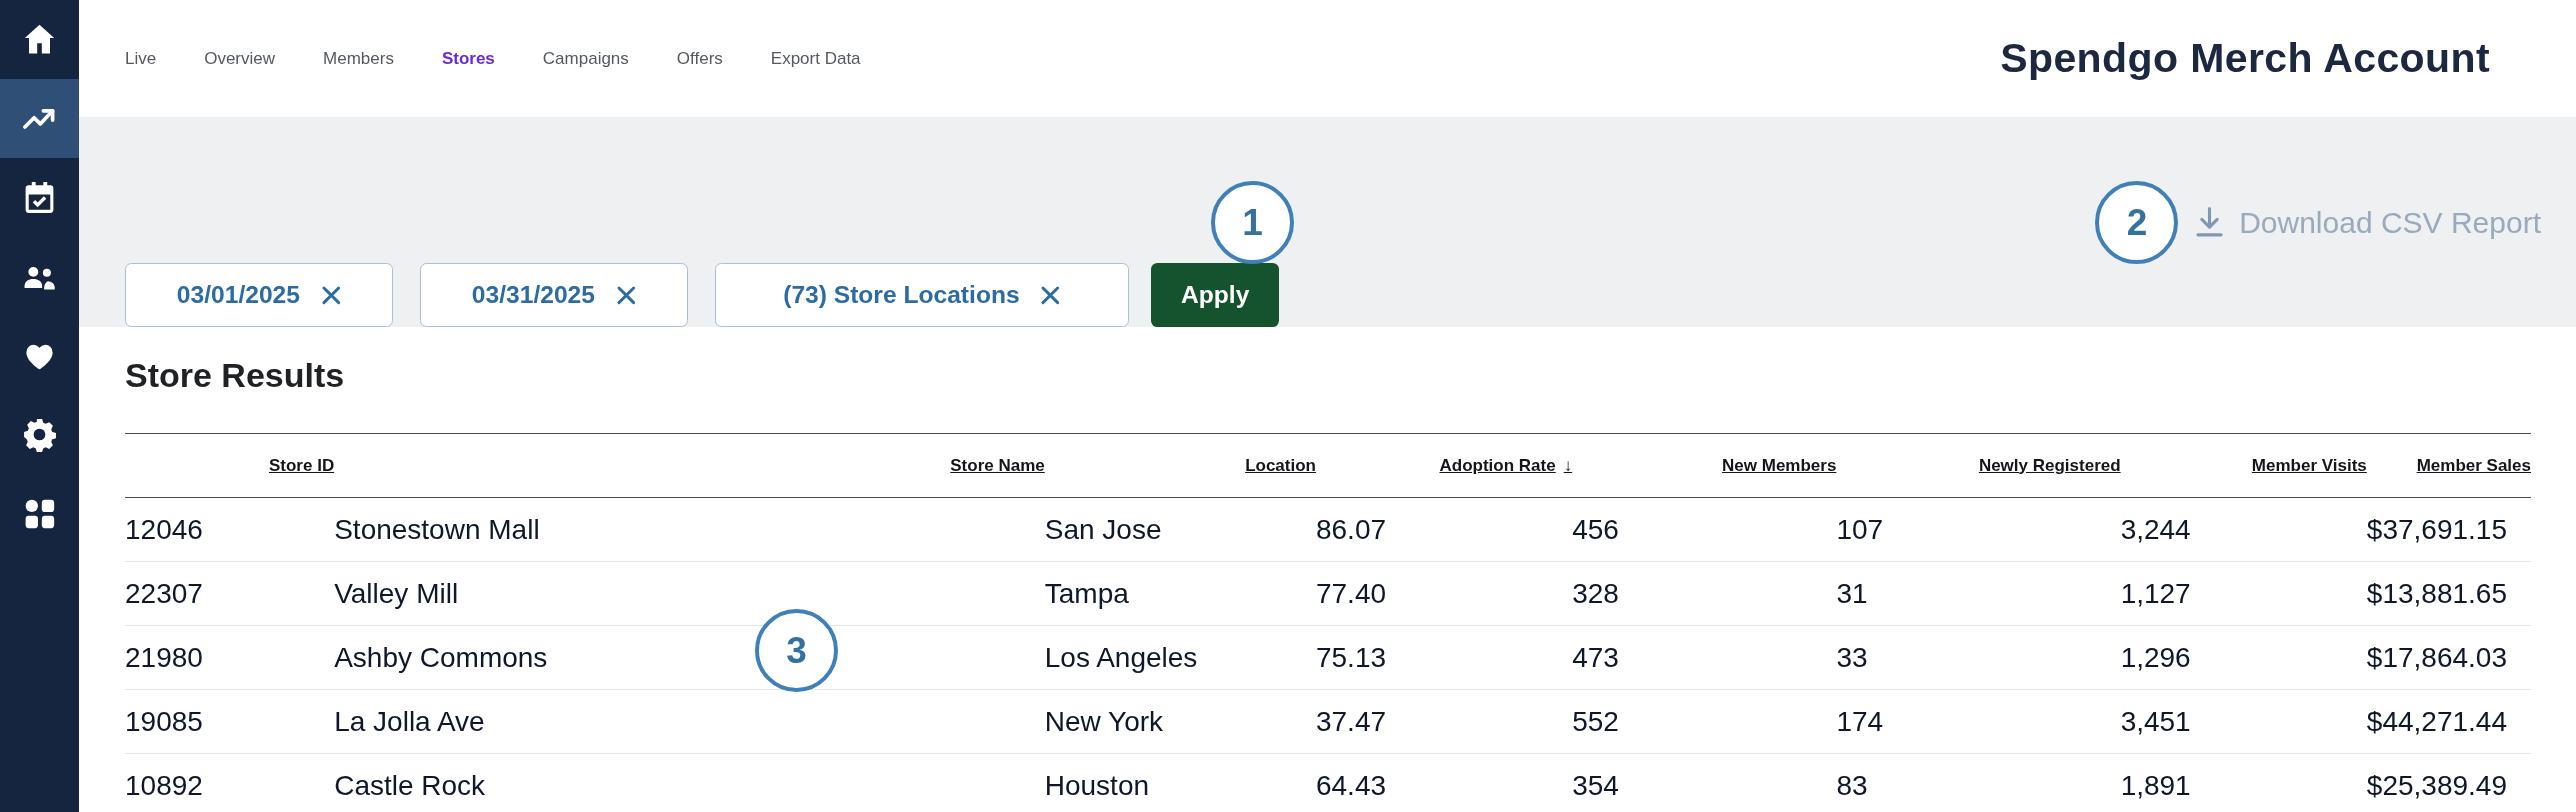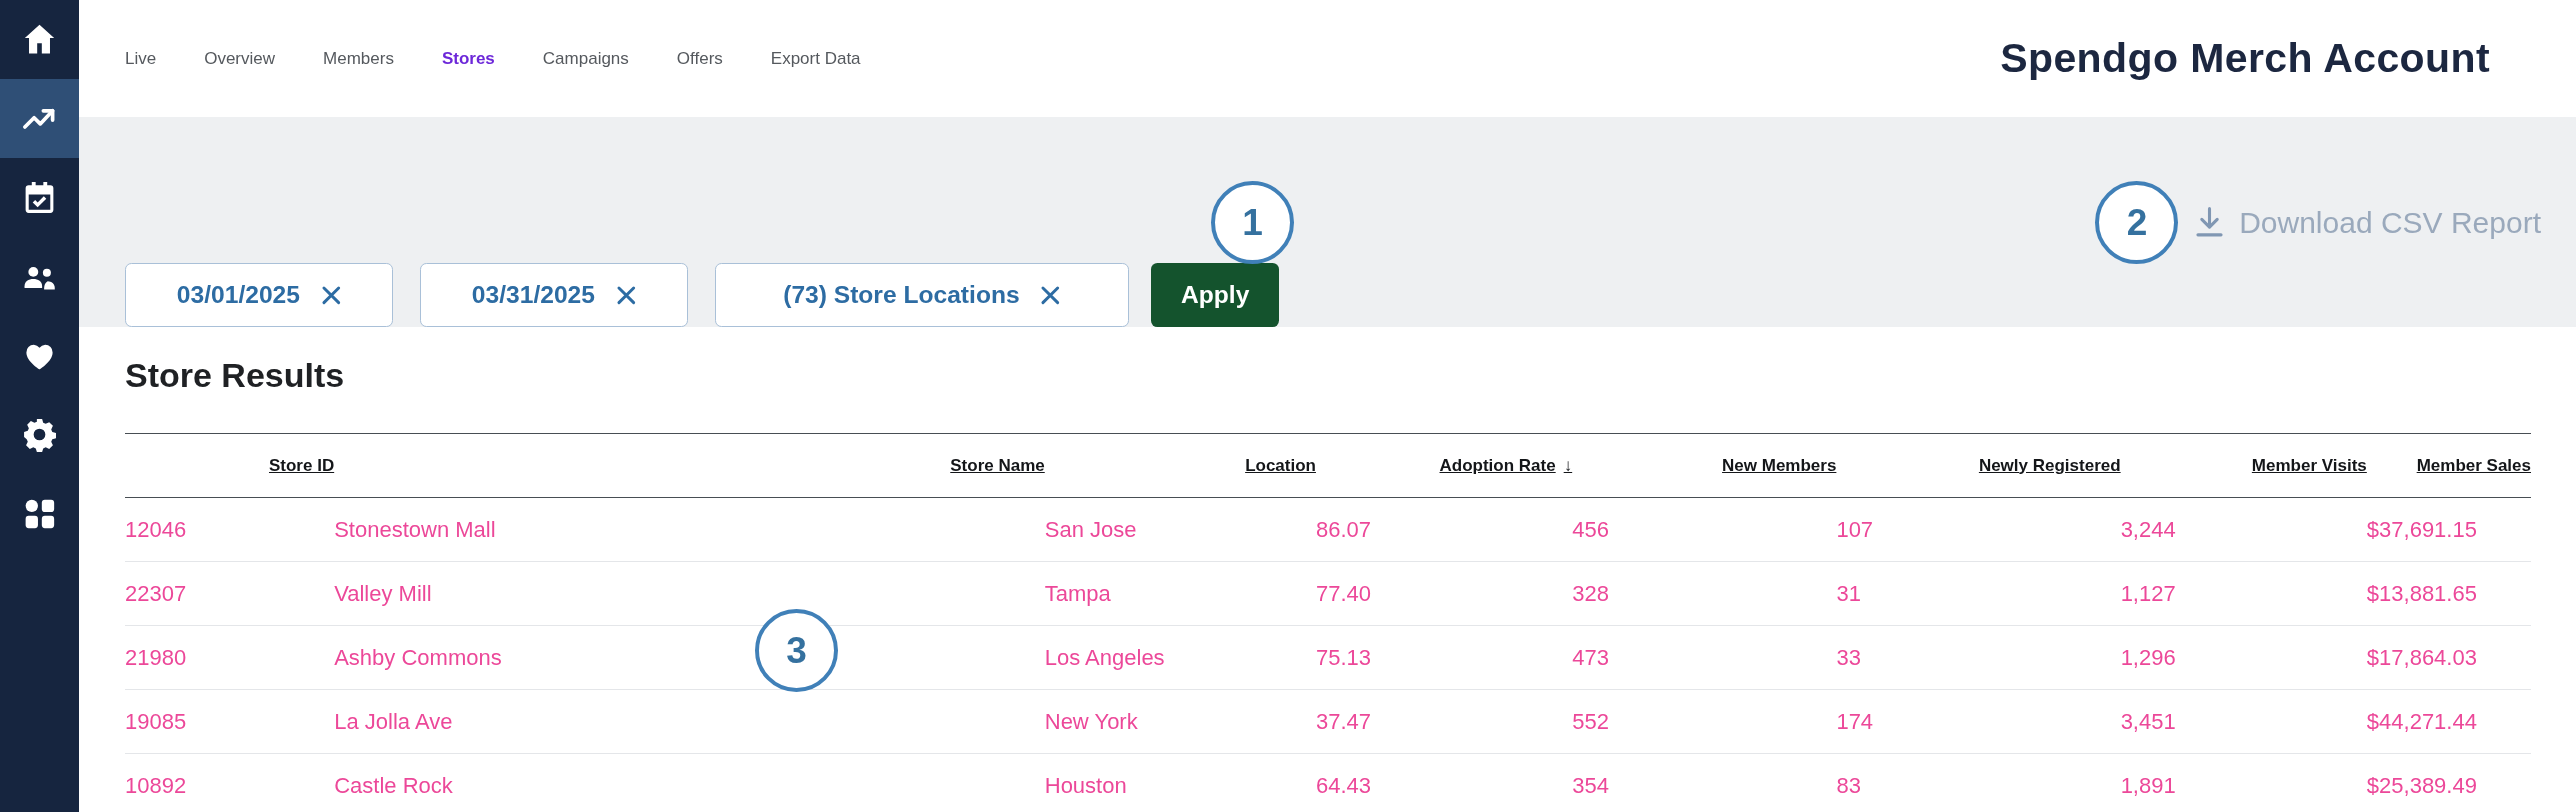--- a/index.html
+++ b/index.html
@@ -41,21 +41,21 @@
   .download-link{display:flex;align-items:center;gap:11px;cursor:pointer;}
   .download-link svg{width:37px;height:37px;display:block;}
   .download-label{font-size:30px;color:#9aa9bc;}
 
   
   .main{flex:1;background:#fff;padding:29px 45px 0 46px;position:relative;}
   .section-title{font-size:34px;line-height:39px;font-weight:700;color:#1f2124;margin:0;}
   table{width:100%;border-collapse:collapse;table-layout:fixed;margin-top:38px;}
   thead th{height:63px;text-align:right;vertical-align:middle;font-size:17px;font-weight:700;color:#141619;
            border-top:1.6px solid #484e54;border-bottom:1.6px solid #484e54;padding:0;cursor:pointer;text-decoration:underline;}
-  tbody td{height:63px;vertical-align:middle;font-size:22px;color:#ec4899;border-bottom:1.6px solid #e4e6e9;padding:0;}
+  tbody td{height:63px;vertical-align:middle;font-size:28px;color:#0f172a;border-bottom:1.6px solid #e4e6e9;padding:0;}
   .sort-arrow{font-weight:700;margin-left:8px;}
   .annotation-3{position:absolute;left:676px;top:282px;}
 </style>
 </head>
 <body>
 
 <div class="app">
 
   <div class="sidebar">
     <div class="side-item">

